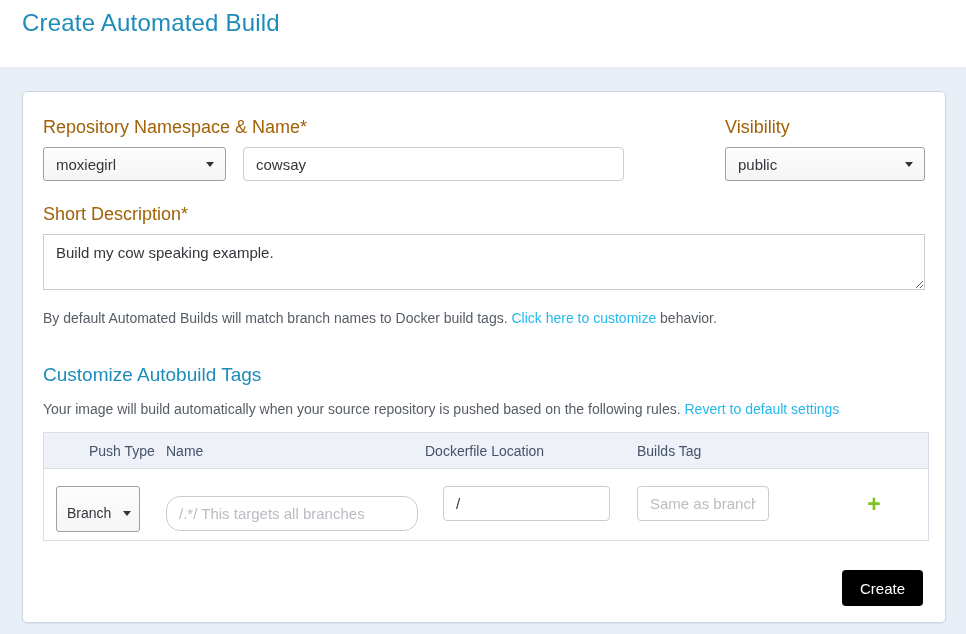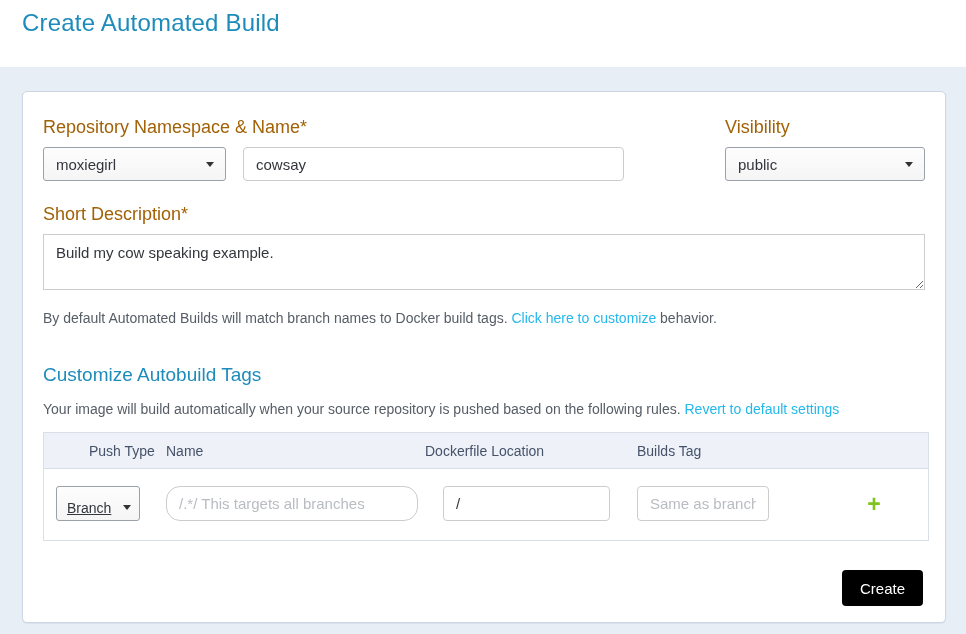--- a/index.html
+++ b/index.html
@@ -132,26 +132,25 @@
     color: #46526a;
     white-space: nowrap;
   }
   .th-push { left: 20px; margin-left: 25px; }
   .th-name { left: 122px; }
   .th-dockerfile { left: 381px; }
   .th-tag { left: 593px; }
   .tags-tbody { height: 71px; background: #ffffff; position: relative; }
   .sel-branch {
     position: absolute; left: 12px; top: 17px;
-    width: 84px; height: 35px;
+    width: 84px; height: 46px;
     font-size: 14px;
     padding: 8px 8px 0 10px;
-    text-decoration: underline;
-  }
-  .in-name       { position: absolute; left: 122px; top: 17px; width: 252px; height: 35px; border-radius: 14px; }
+  }
+  .in-name       { position: absolute; left: 122px; top: 27px; width: 252px; height: 35px; border-radius: 14px; }
   .in-dockerfile { position: absolute; left: 399px; top: 17px; width: 167px; height: 35px; }
   .in-tag        { position: absolute; left: 593px; top: 17px; width: 132px; height: 35px; }
   .add-rule {
     position: absolute; left: 812px; top: 0; bottom: 0;
     width: 36px;
     display: flex; align-items: center; justify-content: center;
     font-size: 23px; font-weight: 700;
     color: #7dc41f;
     cursor: pointer;
   }

